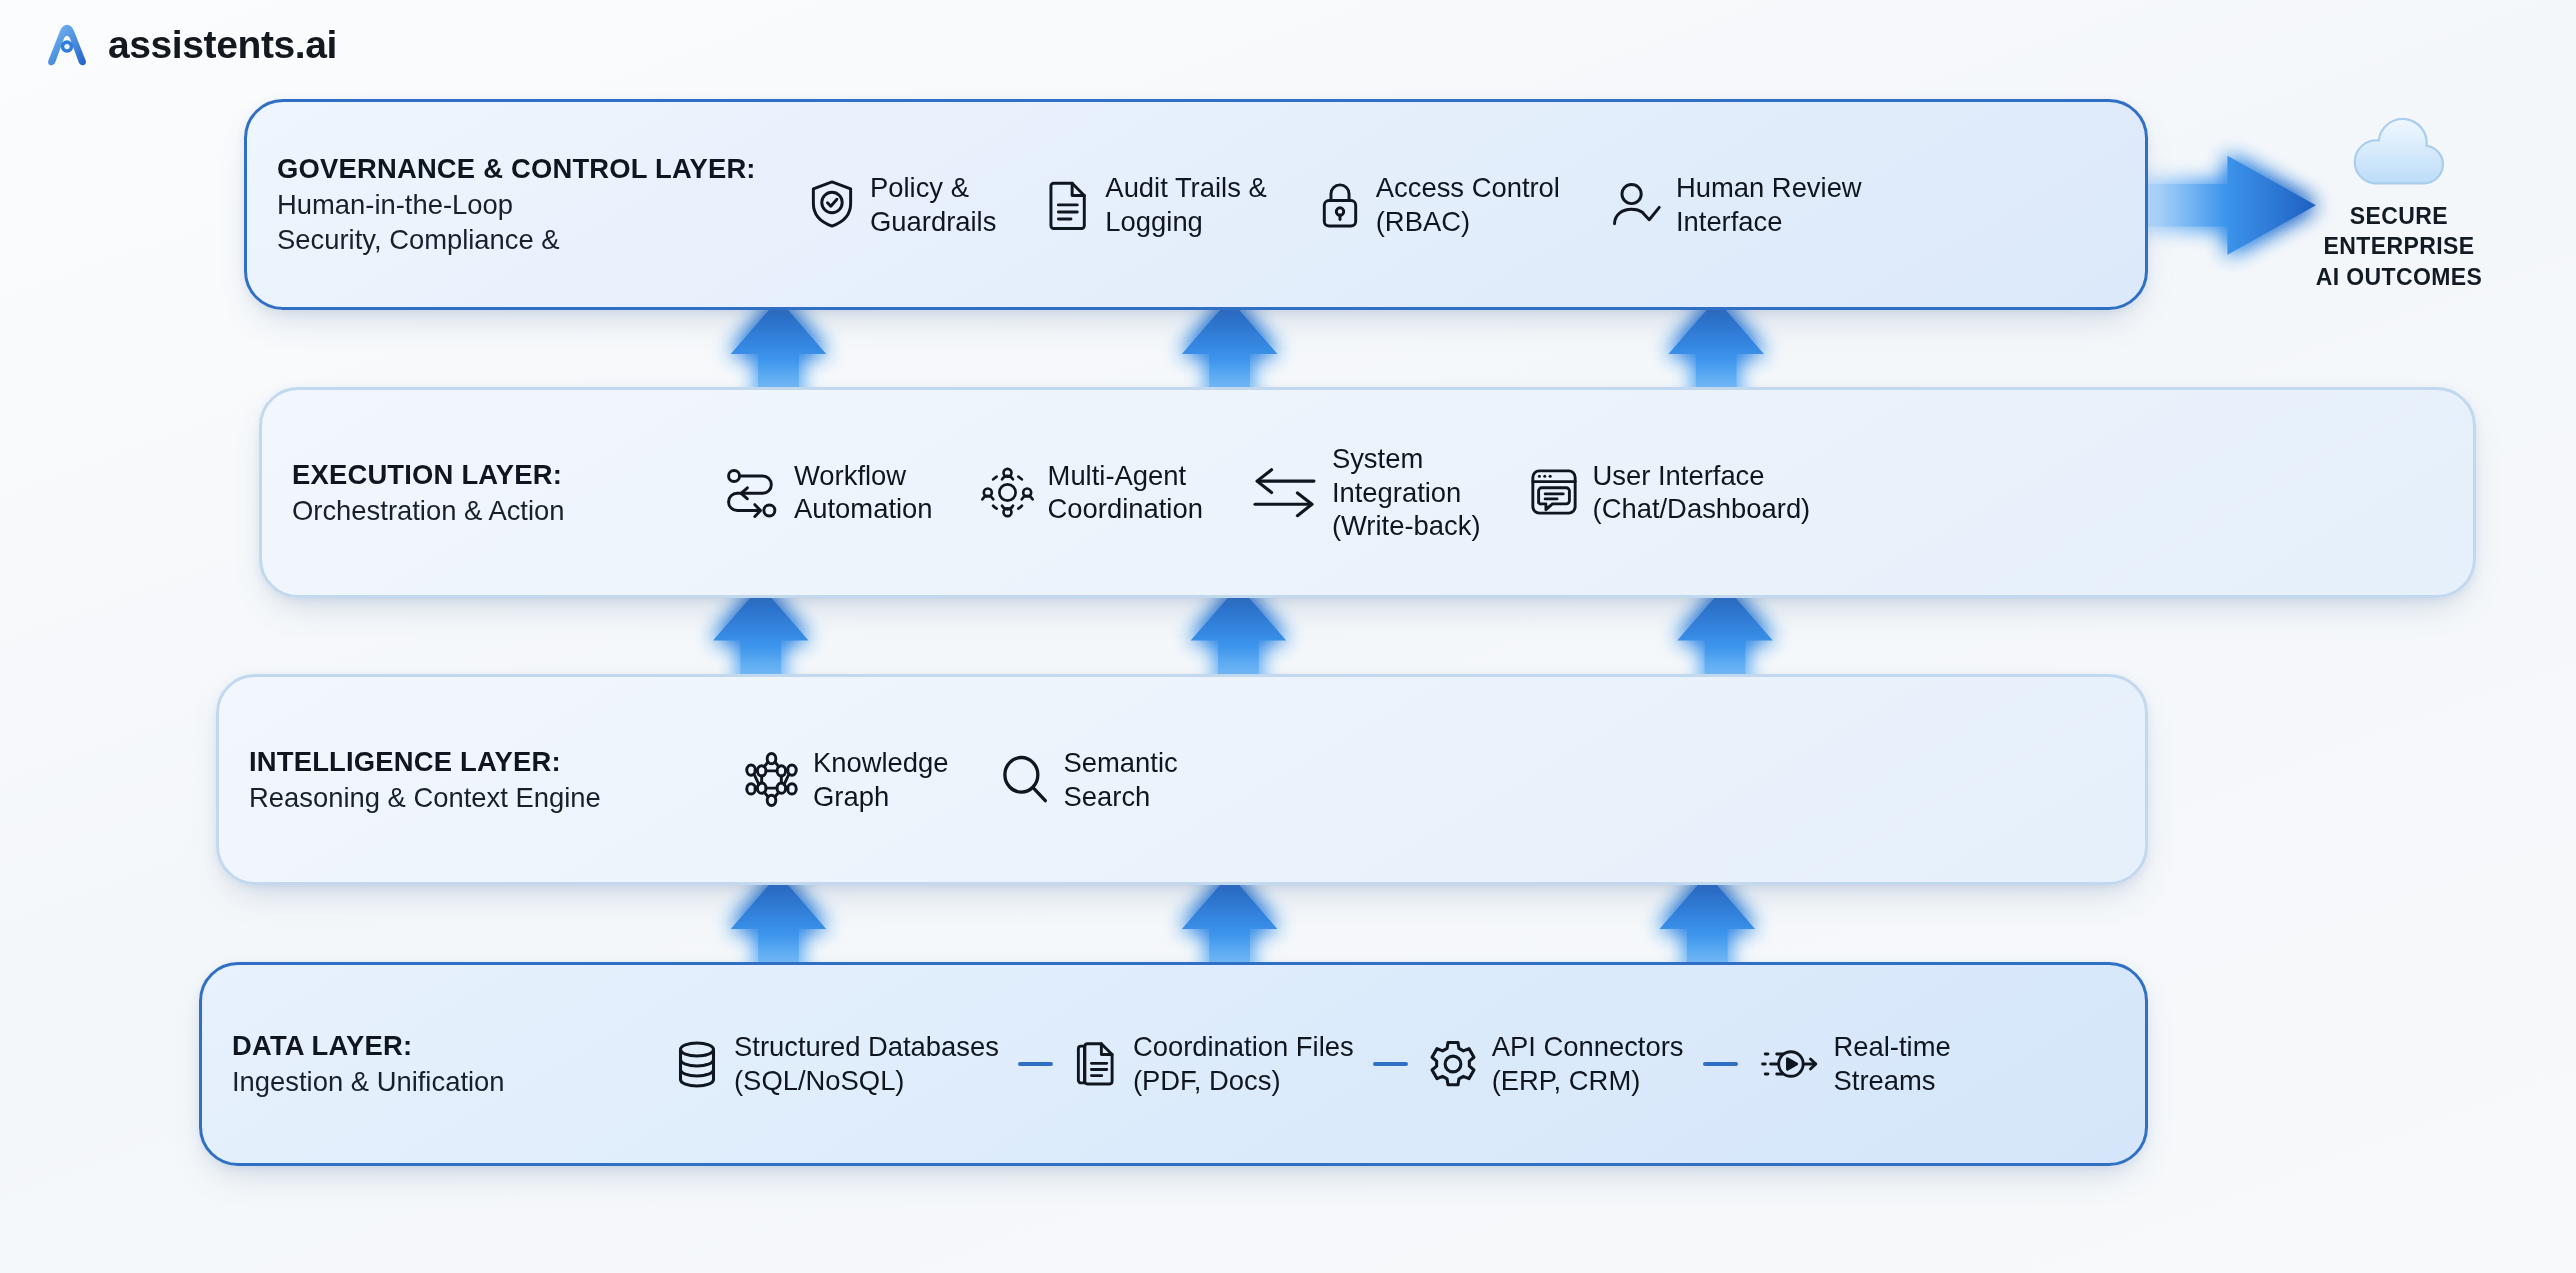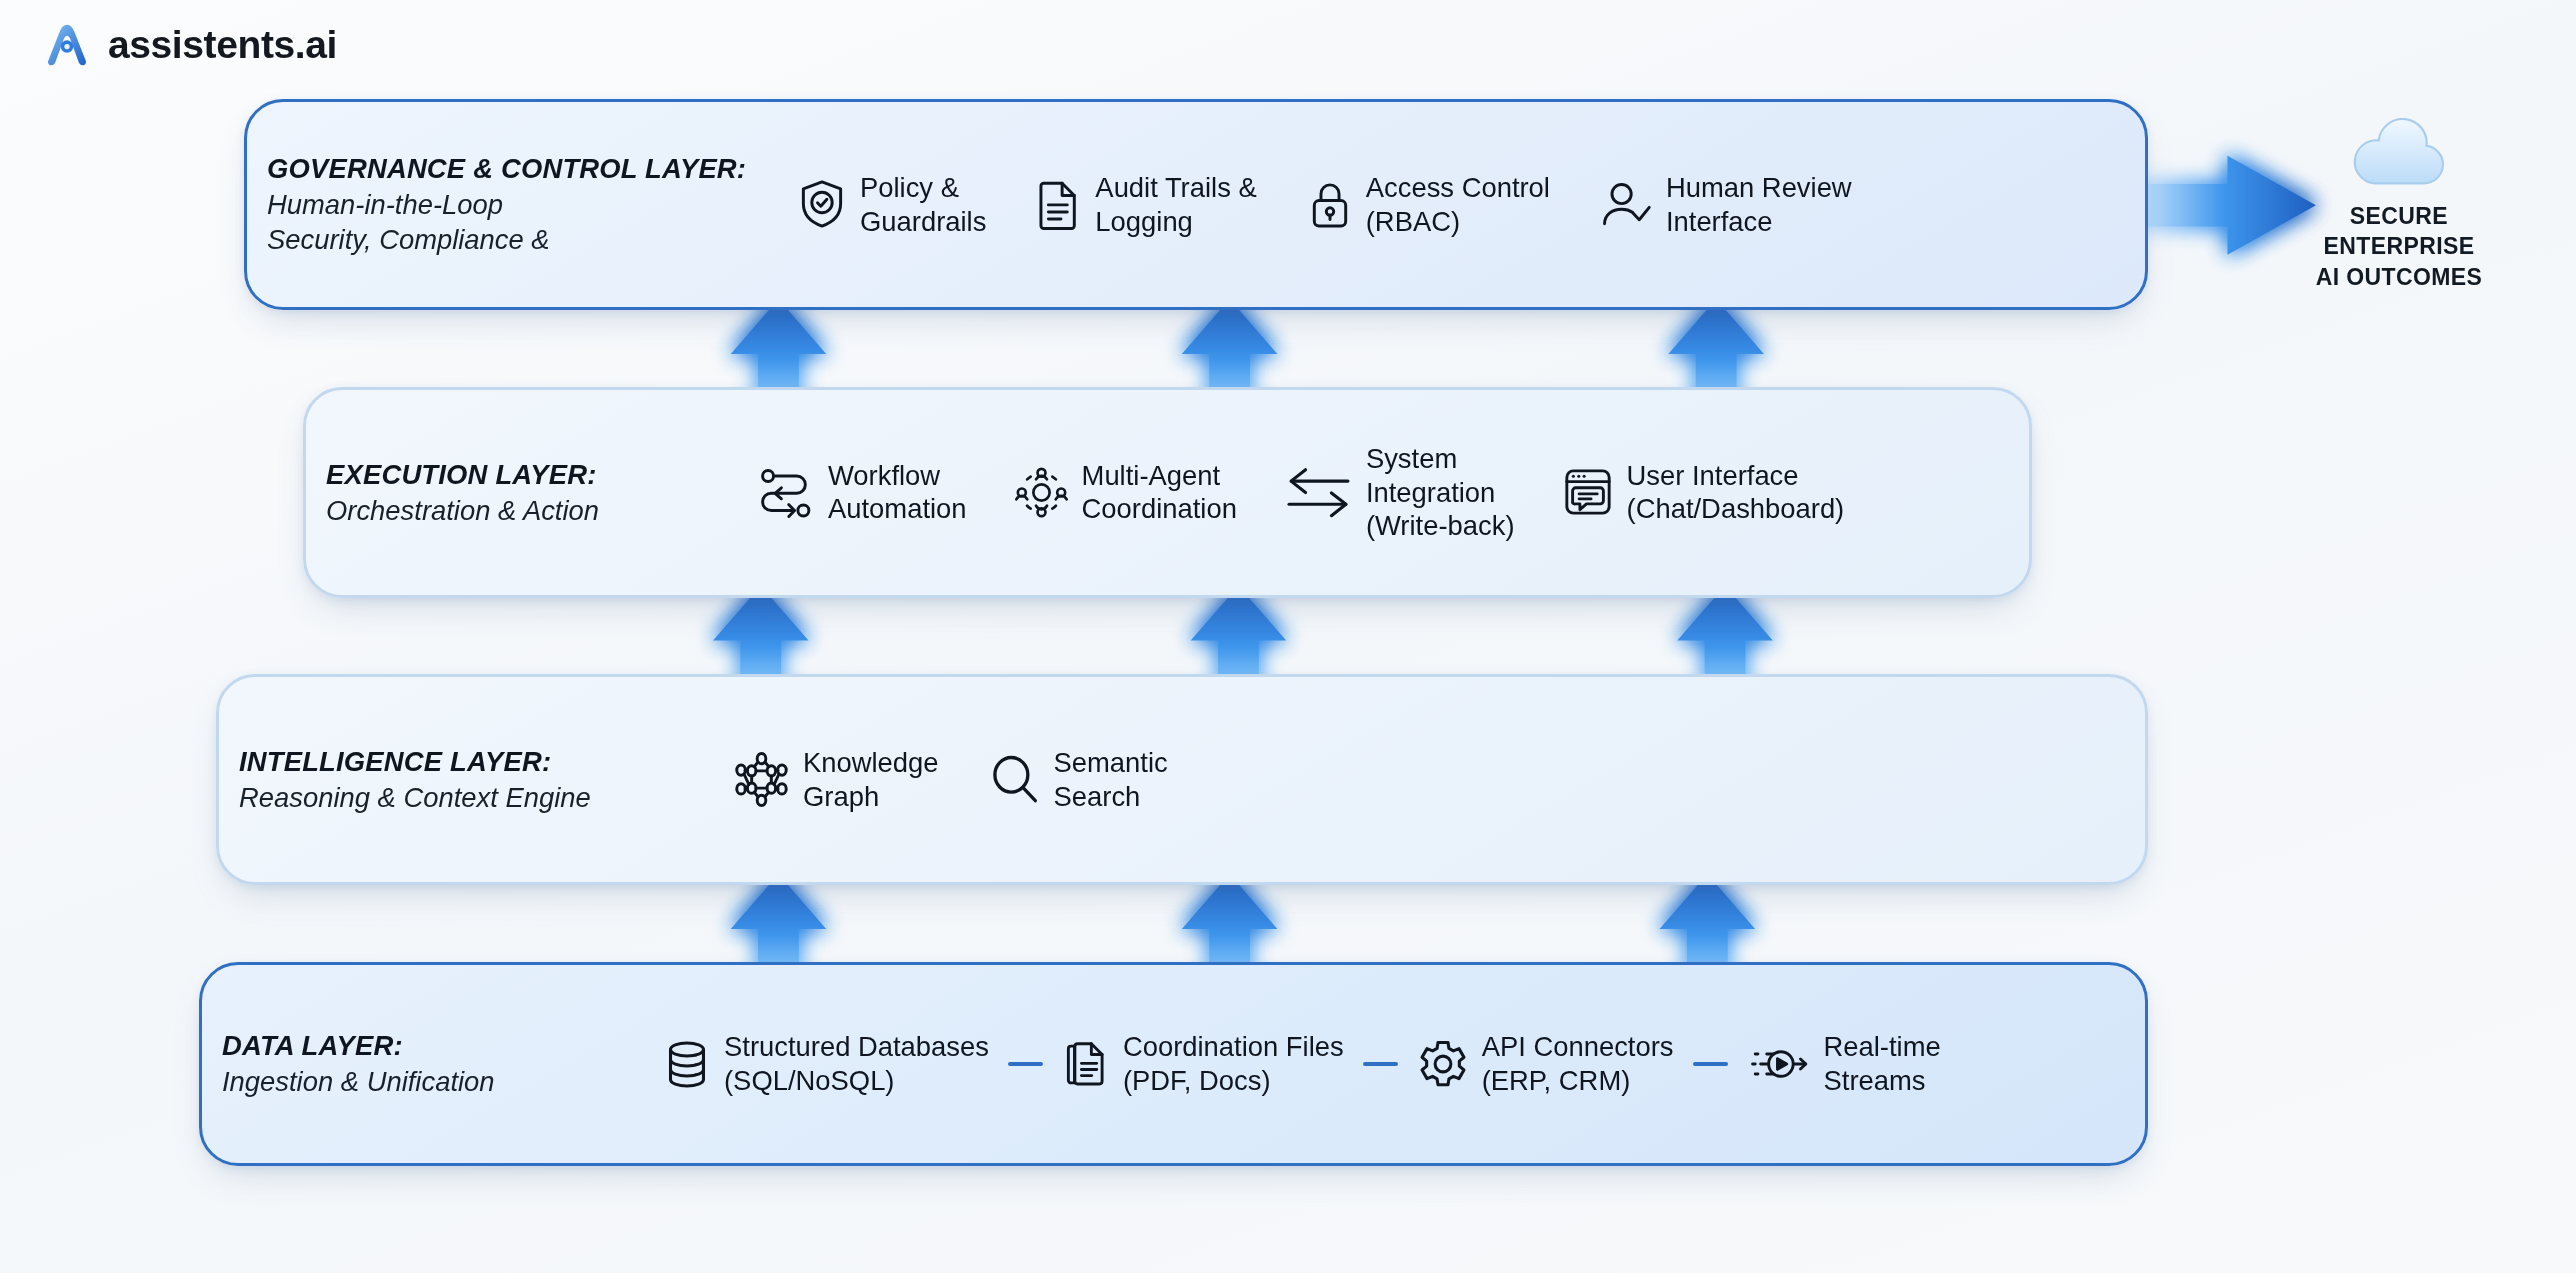--- a/index.html
+++ b/index.html
@@ -28,21 +28,21 @@
   }
   .card.soft{
     border:3.5px solid #c2d8ef;
     background:linear-gradient(150deg,#f2f7fd 0%,#eaf2fb 60%,#e6f0fa 100%);
   }
   .card.deep{
     border:3.5px solid #2f6fc4;
     background:linear-gradient(150deg,#e8f1fd 0%,#dcebfb 55%,#d5e6fa 100%);
   }
 
-  .layer-title{flex:0 0 auto;padding-left:20px;font-style:italic;}
+  .layer-title{flex:0 0 auto;padding-left:30px;}
   .layer-title .t1{font-size:27.4px;font-weight:700;letter-spacing:0.2px;line-height:1.30;color:#10161f;}
   .layer-title .t2{font-size:27.4px;font-weight:400;line-height:1.30;color:#18202b;}
 
   .items{display:flex;align-items:center;flex:1 1 auto;}
   .item{display:flex;align-items:center;gap:14px;}
   .item .ico{flex:0 0 auto;display:flex;align-items:center;justify-content:center;}
   .item .lbl{font-size:27.4px;line-height:1.23;color:#10161f;white-space:nowrap;}
   .dash{width:35px;height:4.4px;border-radius:2.7px;background:#2f6fc4;flex:0 0 auto;}
 
   
@@ -192,21 +192,21 @@
       </defs>
       <path d="M31 76 h58 a22 22 0 0 0 3-43.8 A26 26 0 0 0 36.5 26 A21 21 0 0 0 31 76 Z" fill="url(#cg)" stroke="#a9cdec" stroke-width="2.5"></path>
     </svg>
     <div class="cap">
       <div>SECURE</div>
       <div>ENTERPRISE</div>
       <div>AI OUTCOMES</div>
     </div>
   </div>
 
-  <div class="card soft" style="left:259px;top:387px;width:1729px;height:211px;margin-left:44px;">
+  <div class="card soft" style="left:259px;top:387px;width:2217px;height:211px;">
     <div class="layer-title" style="width:433px;">
       <div class="t1">EXECUTION LAYER:</div>
       <div class="t2">Orchestration &amp; Action</div>
     </div>
     <div class="items" style="gap:48px;">
 
       <div class="item">
         <span class="ico">
           <svg width="55" height="51" viewBox="0 0 28 26" fill="none" stroke="#10161f" stroke-width="1.5" stroke-linecap="round" stroke-linejoin="round">
             <circle cx="4.6" cy="4.6" r="2.8"></circle>

